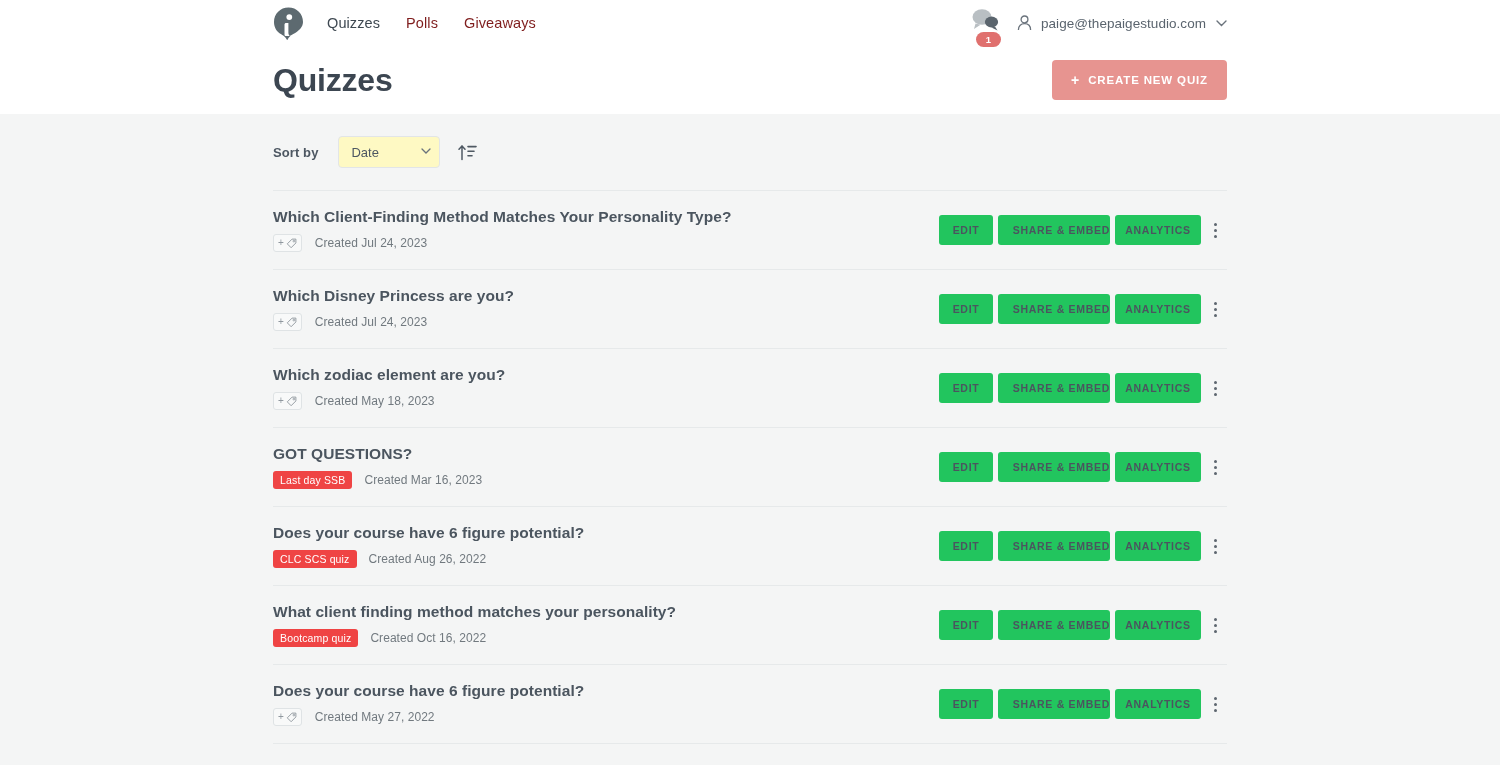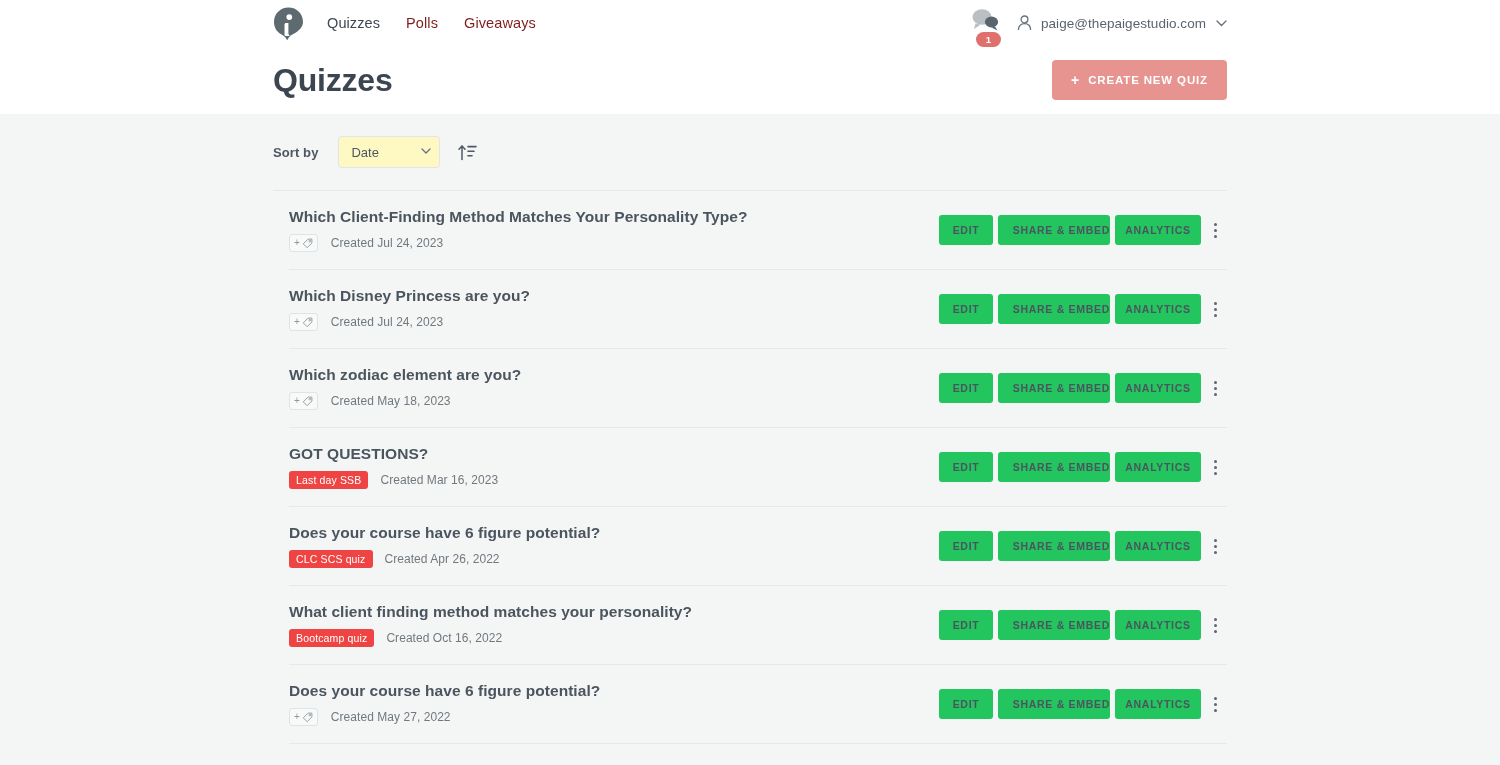--- a/index.html
+++ b/index.html
@@ -247,21 +247,20 @@
   .quiz-list {
     border-top: 1px solid #e6e9ea;
   }
 
   .quiz-row {
     height: 79px;
     border-bottom: 1px solid #e6e9ea;
     display: flex;
     align-items: center;
     justify-content: space-between;
-    margin-left: 16px;
   }
 
   .quiz-info { min-width: 0; }
 
   .quiz-title {
     font-size: 15.5px;
     font-weight: bold;
     color: #4b555f;
     letter-spacing: 0.05px;
     margin-bottom: 8px;
@@ -539,21 +538,21 @@
             <i></i>
           </button>
       </div>
     </div>
 
     <div class="quiz-row">
       <div class="quiz-info">
         <div class="quiz-title">Does your course have 6 figure potential?</div>
         <div class="quiz-meta">
           <span class="tag-badge">CLC SCS quiz</span>
-          <span class="created">Created Apr 26, 2022</span>
+          <span class="created">Created Aug 26, 2022</span>
         </div>
       </div>
       <div class="quiz-actions">
         <button class="action-btn edit">EDIT</button>
         <button class="action-btn share">SHARE &amp; EMBED</button>
         <button class="action-btn analytics">ANALYTICS</button>
         <button class="kebab-btn">
             <i></i>
             <i></i>
             <i></i>

